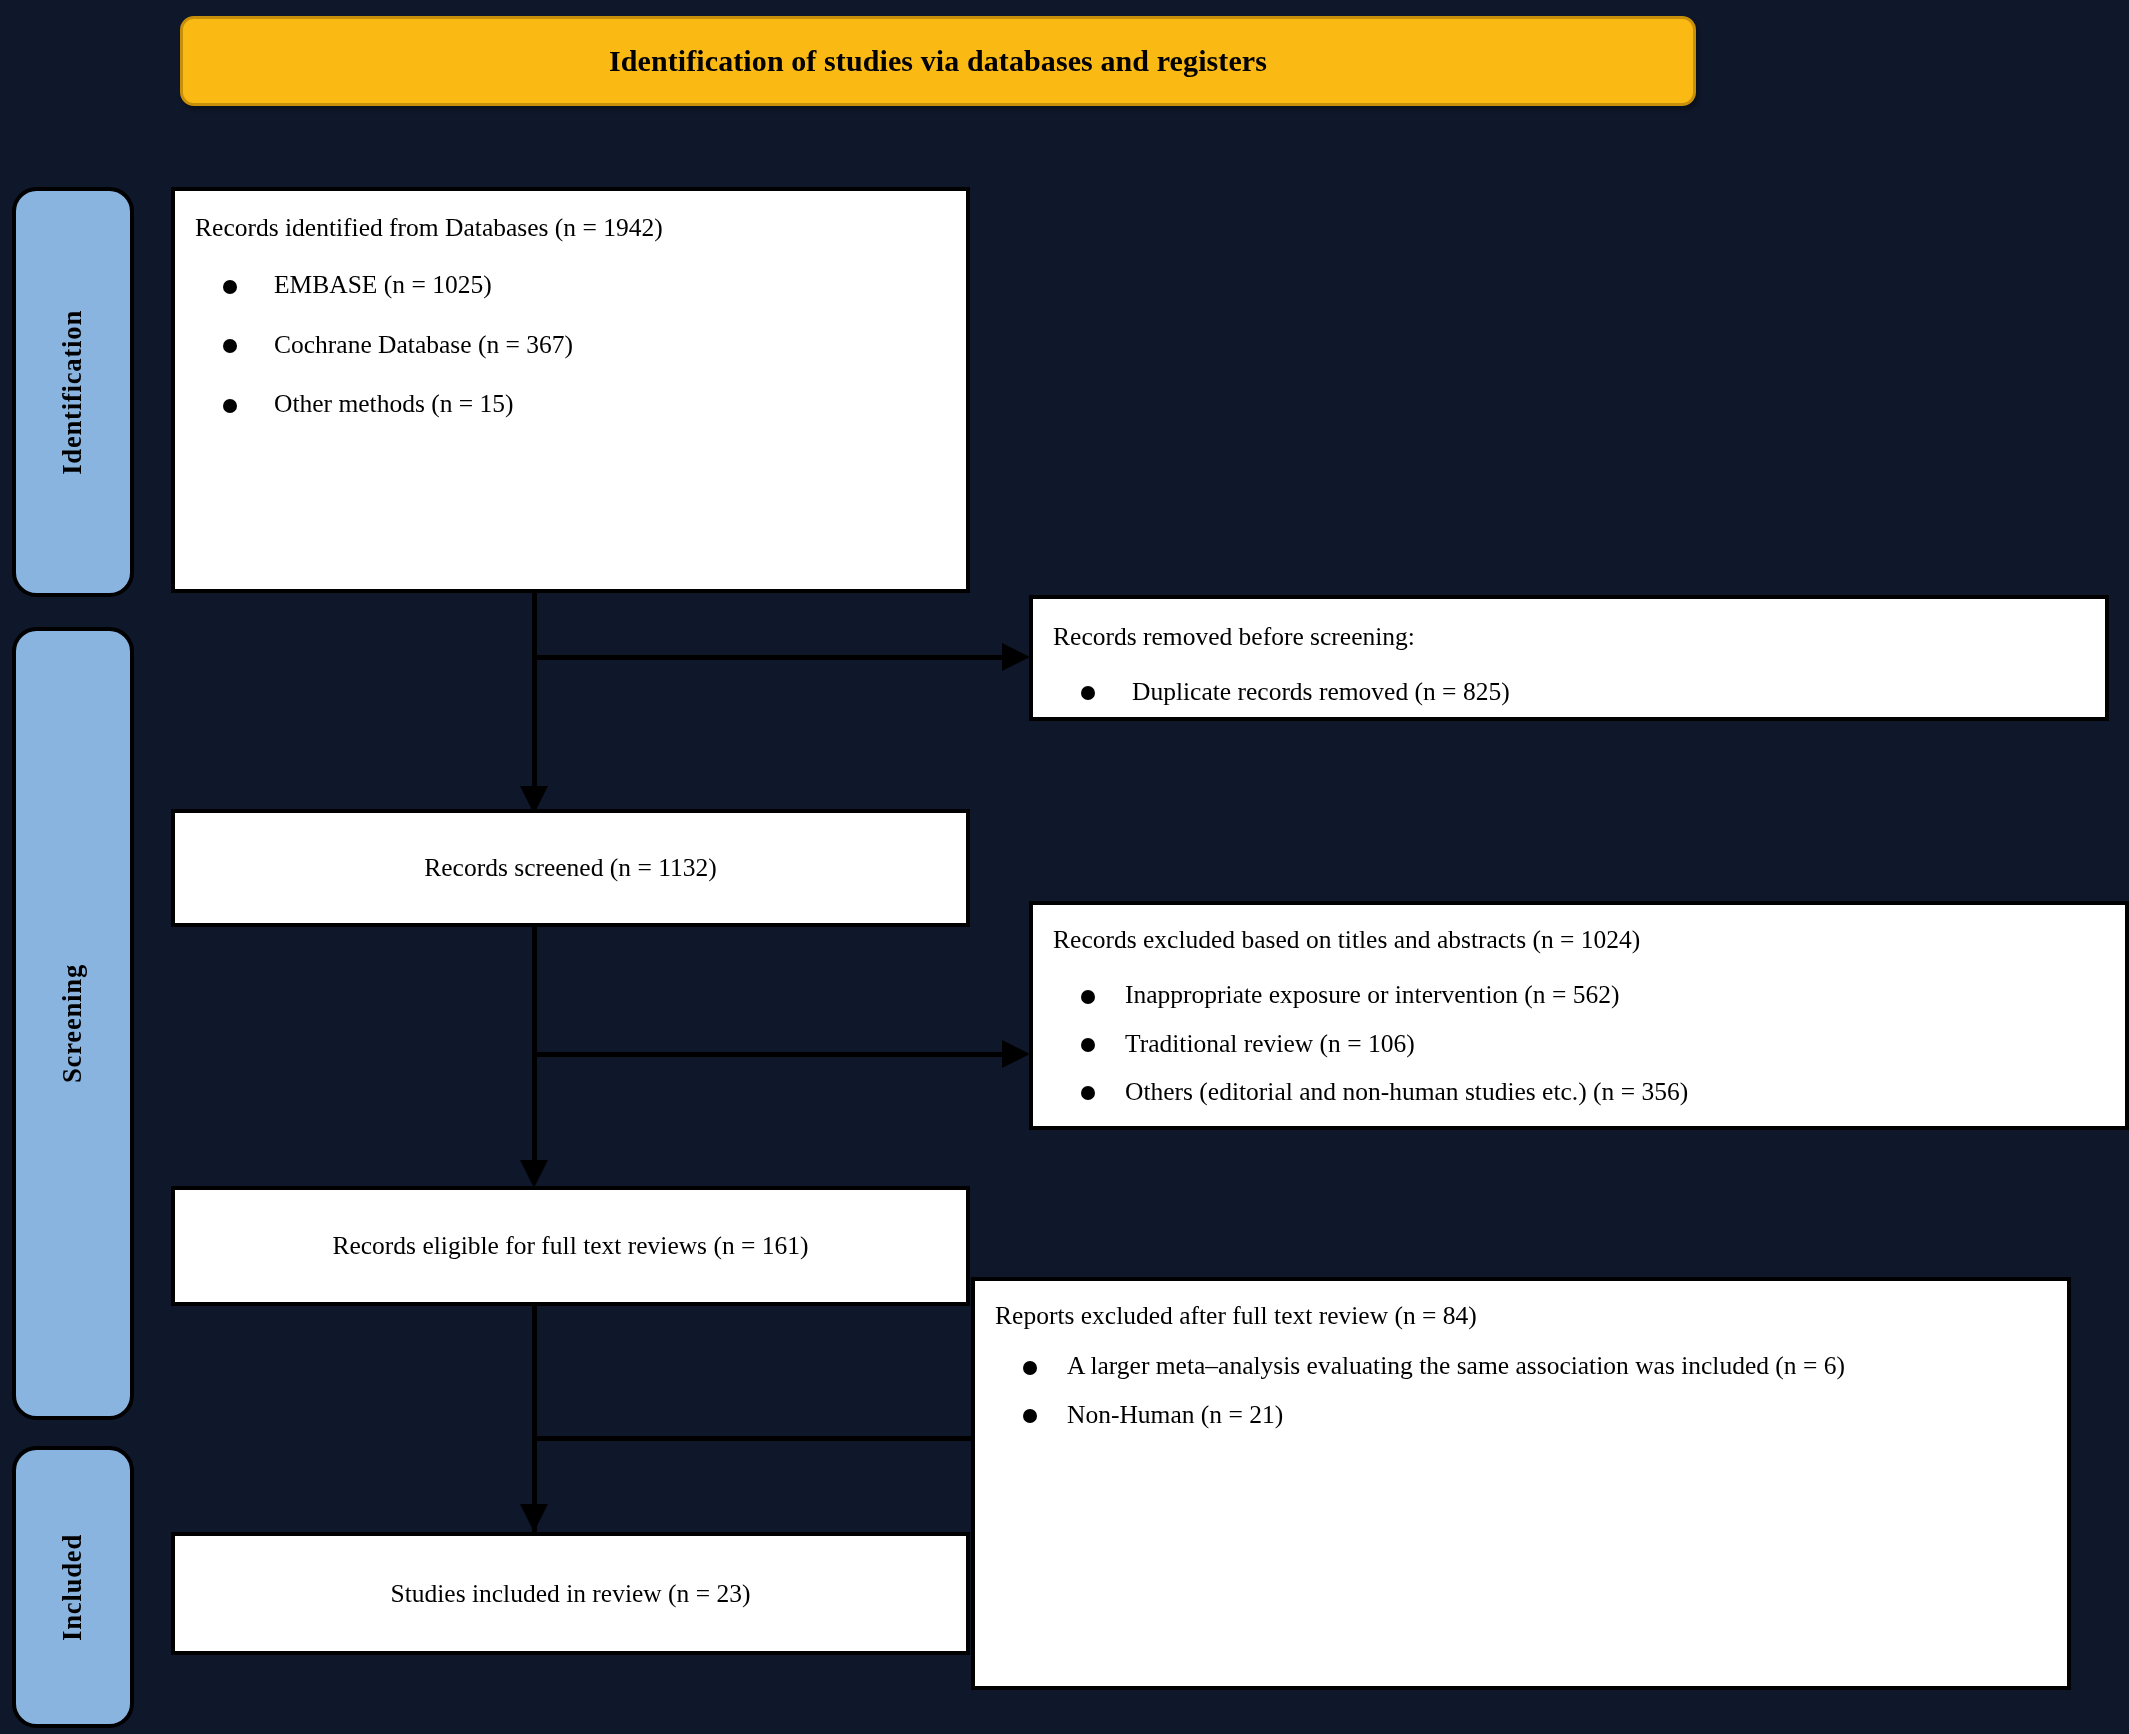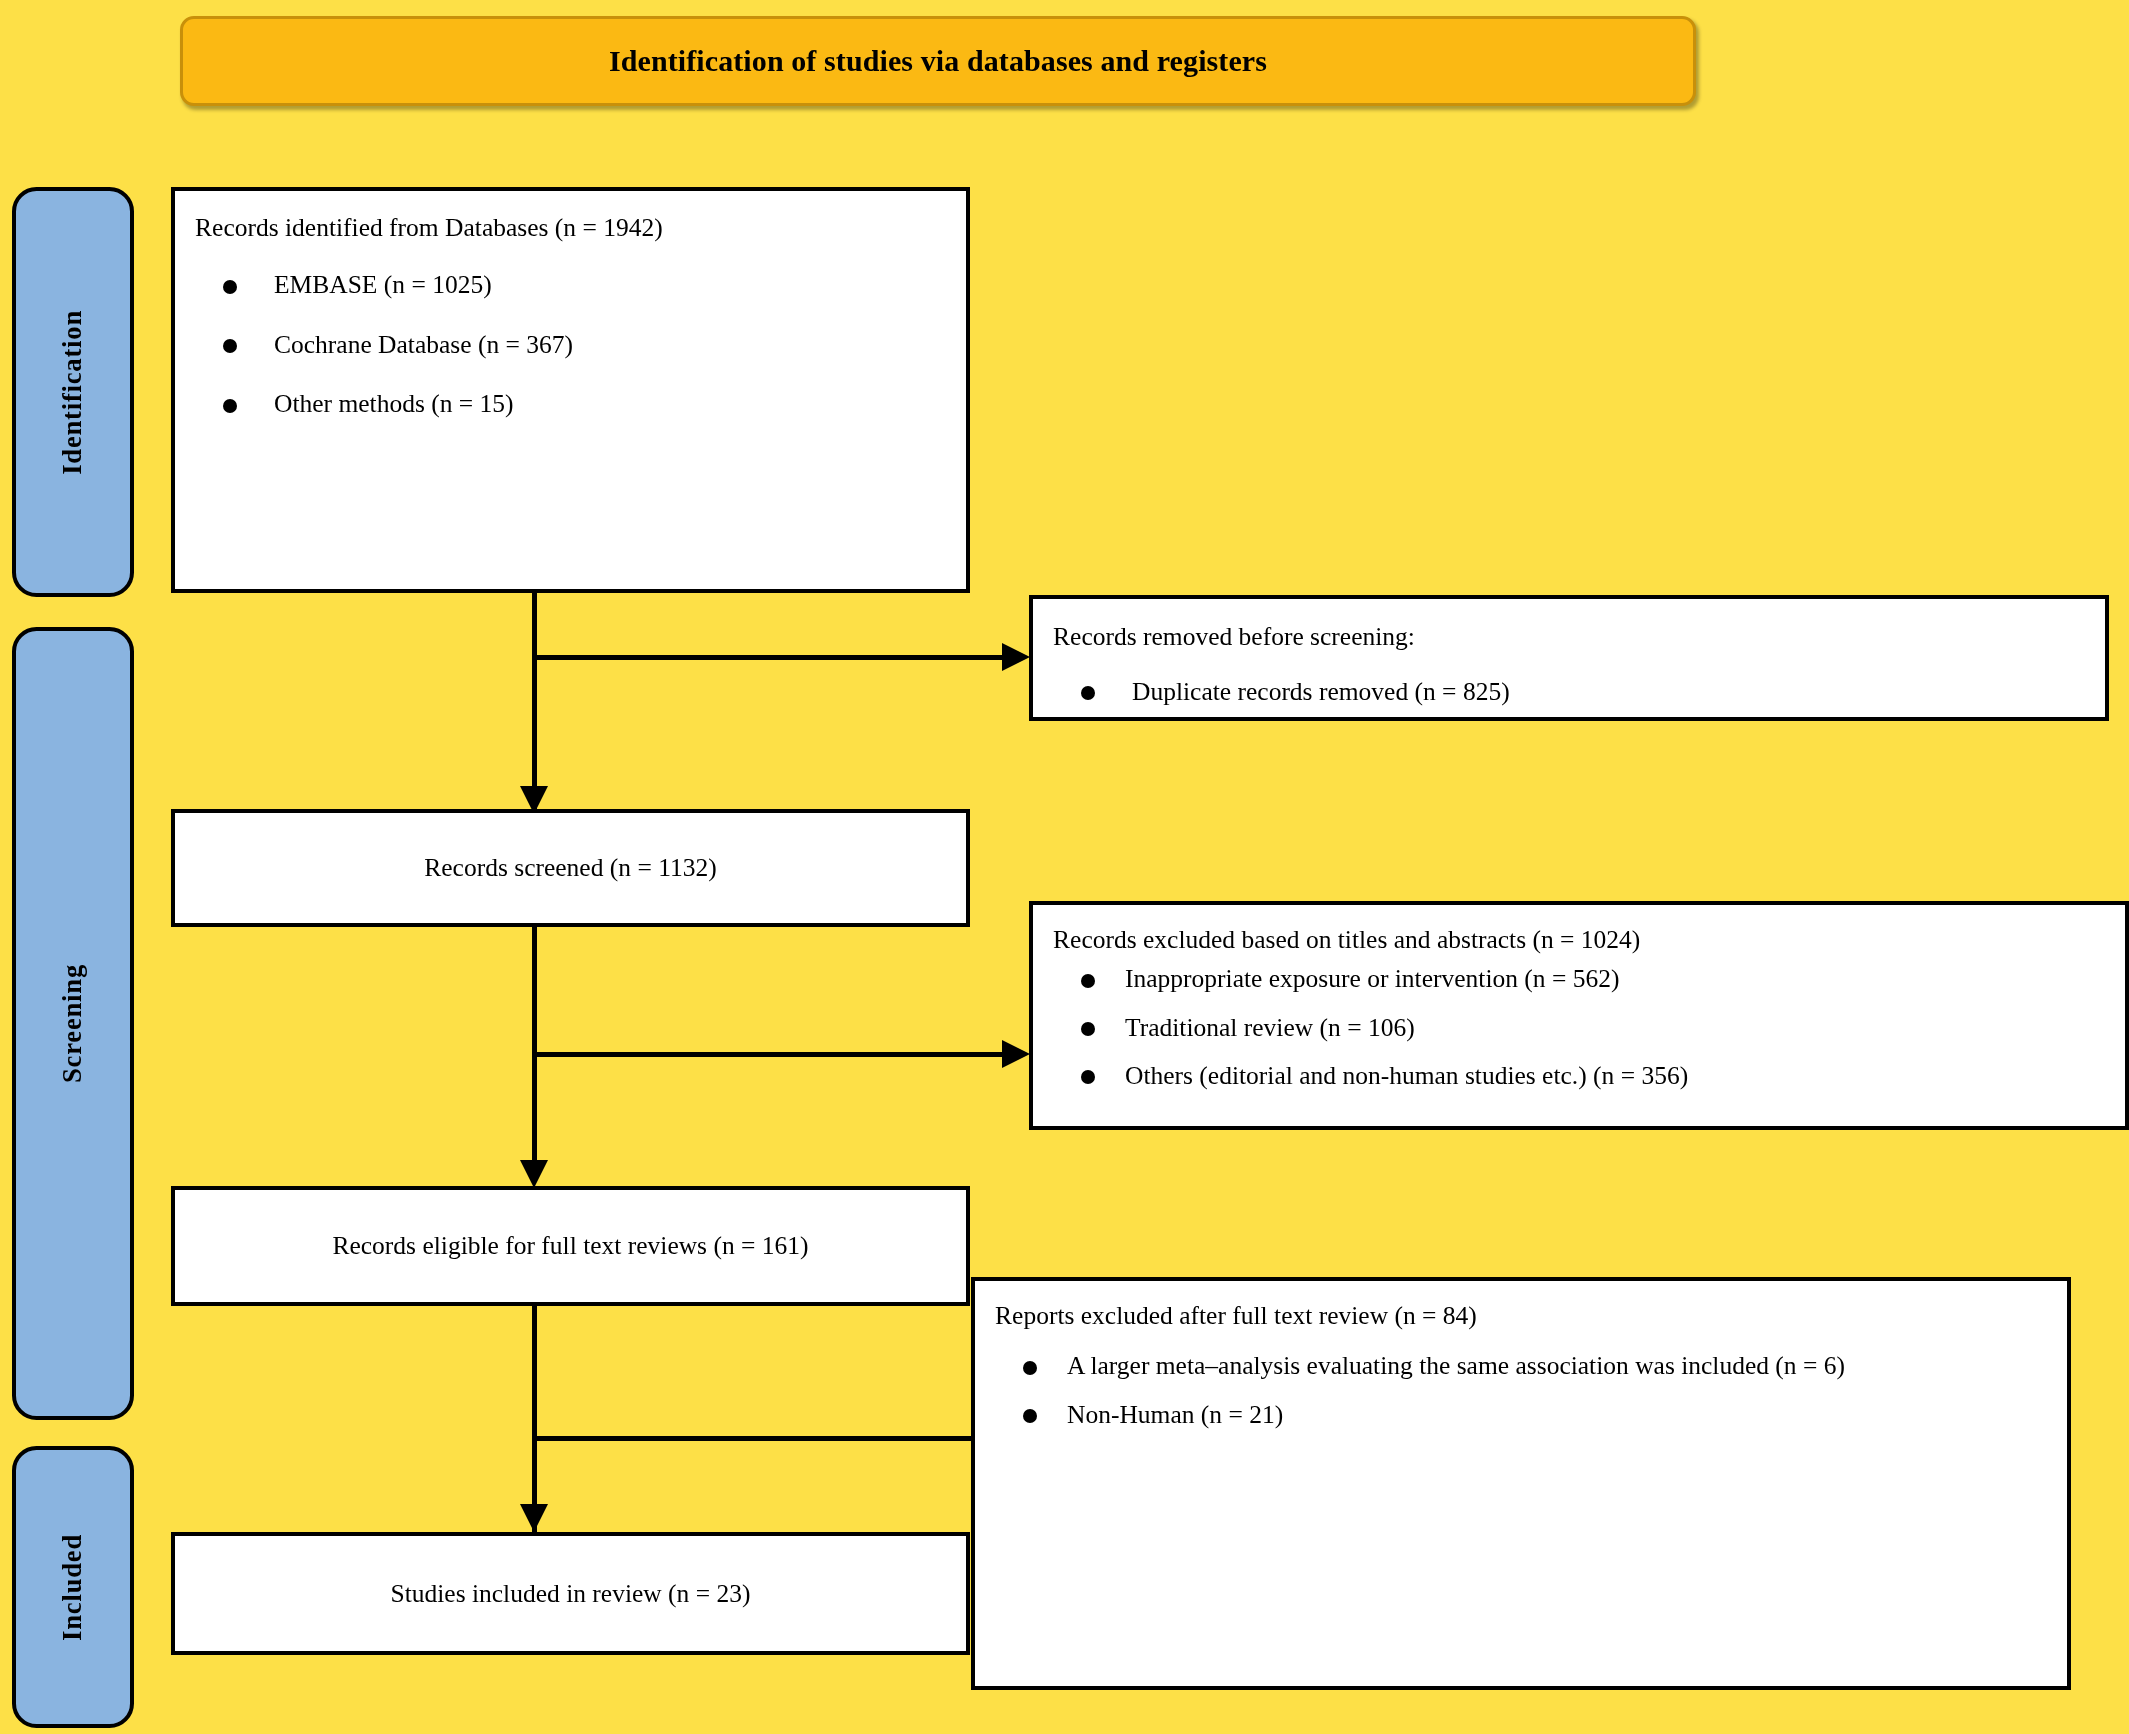--- a/index.html
+++ b/index.html
@@ -8,21 +8,21 @@
     background: #ffffff;
   }
   body {
     font-family: "Liberation Serif", "DejaVu Serif", serif;
     color: #000000;
   }
   #canvas {
     position: relative;
     width: 2129px;
     height: 1735px;
-    background: #fde047;
+    background: #0f172a;
     overflow: hidden;
   }
 
   
   .banner {
     position: absolute;
     left: 180px;
     top: 16px;
     width: 1516px;
     height: 90px;
@@ -124,21 +124,21 @@
   #box-identified .fbox-title { margin: 6.4px 0 0 2.1px; }
   #box-identified .blist { margin-top: 23.4px; }
   #box-identified .blist li { margin-bottom: 25.5px; }
 
   
   #box-removed .fbox-title { margin: 7.4px 0 0 2.1px; }
   #box-removed .blist { margin-top: 21px; }
 
   
   #box-excl-titles .fbox-title { margin: 4.3px 0 0 2.1px; }
-  #box-excl-titles .blist { margin-top: 6px; }
+  #box-excl-titles .blist { margin-top: 22px; }
   #box-excl-titles .blist li { margin-bottom: 14px; }
 
   
   #box-excl-fulltext .fbox-title { margin: 4.3px 0 0 2.1px; }
   #box-excl-fulltext .blist { margin-top: 17px; }
   #box-excl-fulltext .blist li { margin-bottom: 14px; }
 
   
   .vline {
     position: absolute;

